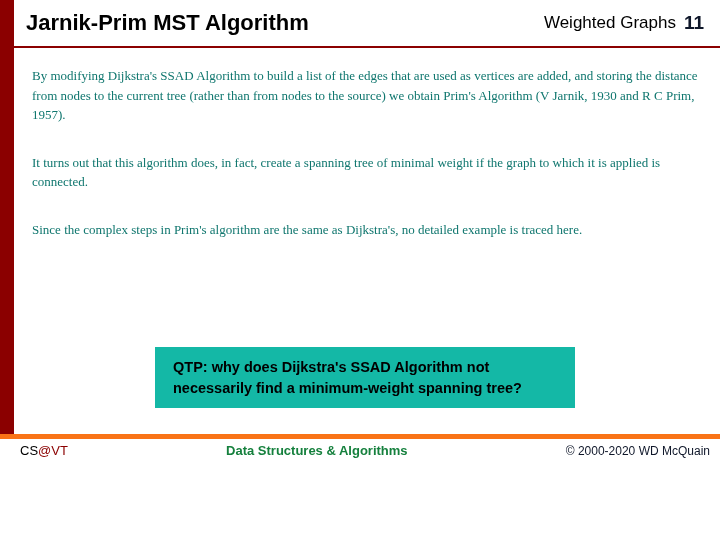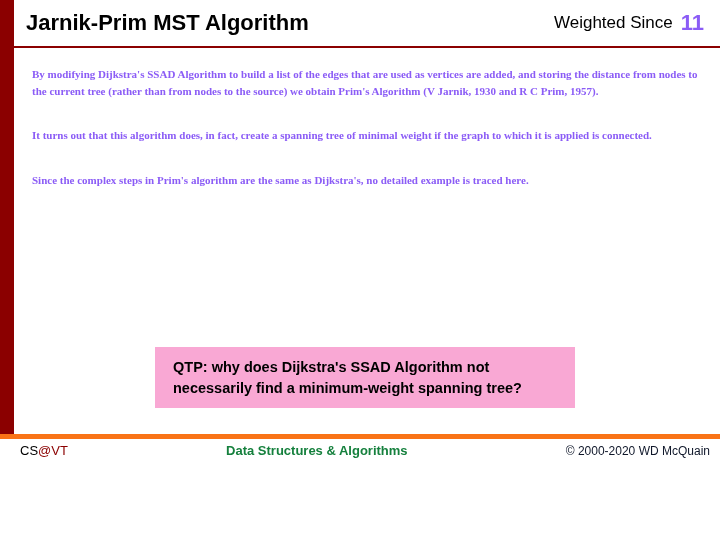--- a/index.html
+++ b/index.html
@@ -57,42 +57,41 @@
       gap: 8px;
     }
 
     .header-topic {
       font-size: 17px;
       color: #000;
       font-family: Arial, sans-serif;
     }
 
     .header-page {
-      font-size: 22px;
-      color: #8b5cf6;
+      font-size: 19px;
+      color: #0f172a;
       font-family: Arial, sans-serif;
       font-weight: bold;
     }
 
     .paragraph {
       margin-bottom: 0;
       line-height: 1.5;
-      font-size: 11px;
-      color: #8b5cf6;
+      font-size: 13px;
+      color: #0f766e;
       font-family: 'Times New Roman', Times, serif;
-      font-weight: bold;
     }
 
     .spacer {
       height: 28px;
     }
 
     
     .qtp-box {
-      background: #f9a8d4;
+      background: #14b8a6;
       border: none;
       padding: 10px 18px;
       width: 420px;
       margin: 0 auto;
       margin-bottom: 10px;
       font-family: Arial, sans-serif;
       font-size: 14.5px;
       font-weight: bold;
       color: #000;
       text-align: left;
@@ -163,21 +162,21 @@
 <body>
 
 <div class="slide">
 
   <div class="header">
     <div class="header-accent"></div>
     <div class="header-title-area">
       <span class="header-title">Jarnik-Prim MST Algorithm</span>
     </div>
     <div class="header-right">
-      <span class="header-topic">Weighted Since</span>
+      <span class="header-topic">Weighted Graphs</span>
       <span class="header-page">11</span>
     </div>
   </div>
 
   <div class="slide-content-wrapper">
     <div class="inner-content">
 
       <p class="paragraph">By modifying Dijkstra's SSAD Algorithm to build a list of the edges that are used as vertices are added, and storing the distance from nodes to the current tree (rather than from nodes to the source) we obtain Prim's Algorithm (V Jarnik, 1930 and R C Prim, 1957).</p>
 
       <div class="spacer"></div>

